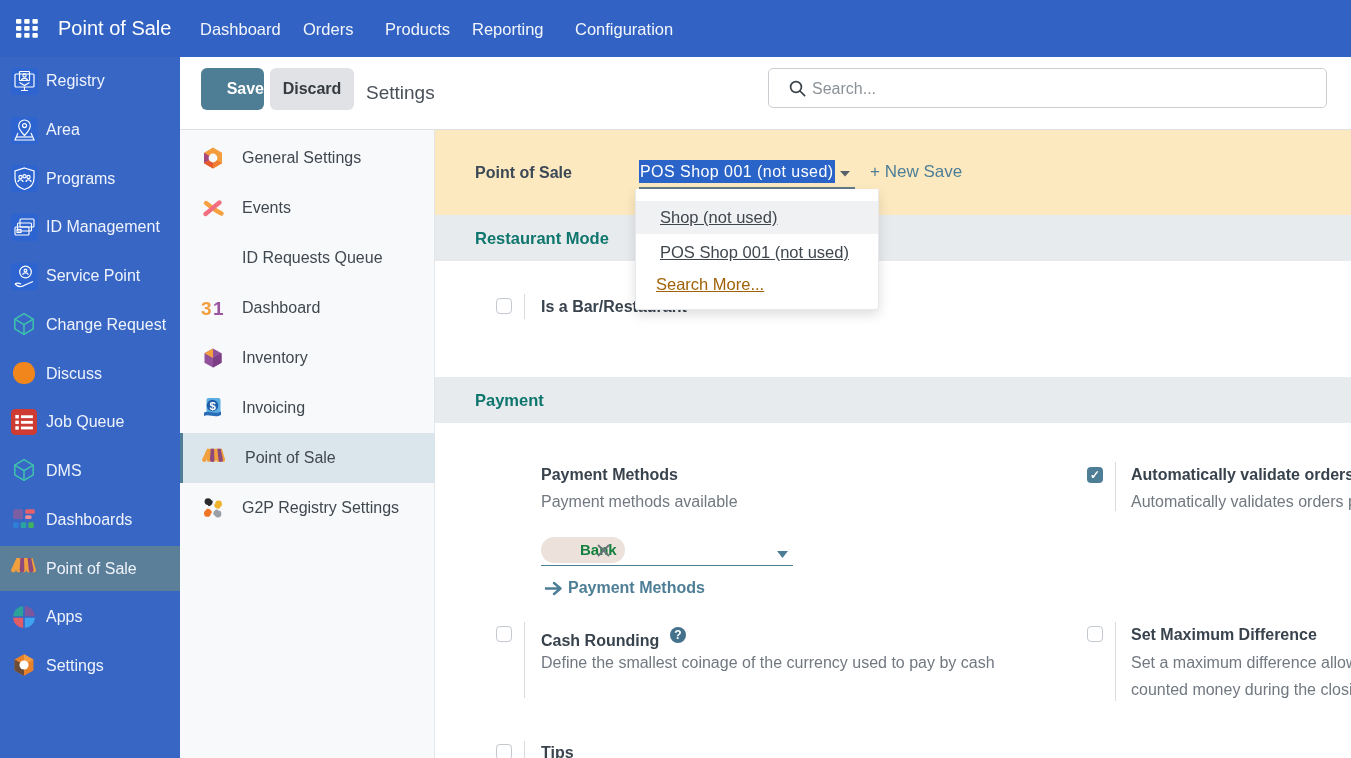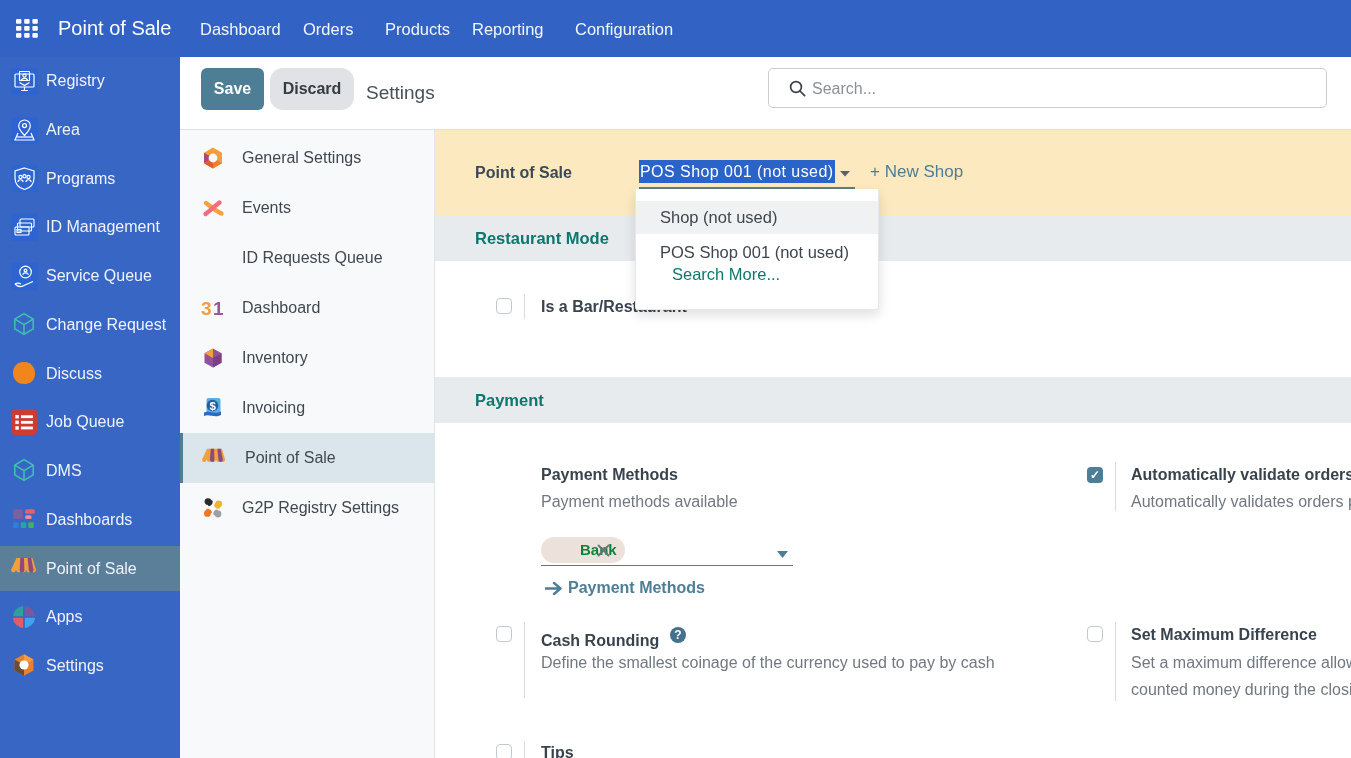--- a/index.html
+++ b/index.html
@@ -13,22 +13,22 @@
 
 #sidebar{left:0;top:57px;width:180px;height:701px;background:#3866c5;}
 .sbitem{position:absolute;left:0;width:193px;height:48.7px;}
 .sbitem .ic{position:absolute;left:11px;top:50%;margin-top:-13.5px;width:27px;height:27px;border-radius:3px;}
 .sbitem .lbl{position:absolute;left:46px;top:50%;transform:translateY(-50%);color:#eef3fc;font-size:16px;white-space:nowrap;}
 .sbsel{background:#5c7f99;}
 .tile{background:#2d64cf;}
 
 #cpanel{left:180px;top:57px;width:1171px;height:73px;background:#fff;border-bottom:1px solid #dde1e5;}
 .btn{position:absolute;top:68px;height:42px;border-radius:6px;font-size:16px;font-weight:bold;text-align:center;line-height:42px;}
-#btnsave{left:201px;width:63px;background:#4e7e96;color:#fff;}
-#btndiscard{left:270px;width:84px;background:#e0e2e5;color:#353b41;border-radius:13px;}
+#btnsave{left:201px;width:63px;background:#4e7e96;color:#fff;text-align:right;}
+#btndiscard{left:270px;width:84px;background:#e0e2e5;color:#353b41;}
 #cptitle{left:366px;top:57px;height:73px;line-height:72px;font-size:19px;color:#495058;}
 #searchbox{left:768px;top:68px;width:559px;height:40px;border:1px solid #c9cdd2;border-radius:5px;background:#fff;}
 #searchtxt{left:812px;top:68px;height:40px;line-height:41px;color:#8b9198;font-size:16px;}
 
 #setnav{left:180px;top:130px;width:255px;height:628px;background:#f8f9fb;border-right:1px solid #e3e6e9;}
 .snitem{position:absolute;left:180px;width:255px;height:50px;}
 .snitem .ic{position:absolute;left:21px;top:50%;margin-top:-12px;width:24px;height:24px;}
 .snitem .lbl{position:absolute;left:62px;top:50%;transform:translateY(-50%);font-size:16px;color:#40484f;white-space:nowrap;}
 .snsel{background:#dbe6ec;border-left:3px solid #517e96;}
 
@@ -36,21 +36,21 @@
 .bandhdr{left:435px;width:916px;height:46px;background:#e8ebee;}
 .bandhdr span{position:absolute;left:40px;top:50%;transform:translateY(-50%);font-weight:bold;font-size:16.5px;color:#0f766e;}
 .boldlbl{font-weight:bold;font-size:16px;color:#39434d;white-space:nowrap;}
 .desc{font-size:16px;color:#717880;white-space:nowrap;}
 .cb{position:absolute;width:16px;height:16px;border:1.5px solid #c3c9cf;border-radius:4px;background:#fff;}
 .cbc{position:absolute;width:16px;height:16px;border-radius:4px;background:#4e7e96;color:#fff;text-align:center;line-height:16px;font-size:12px;font-weight:bold;}
 .vsep{position:absolute;width:1px;background:#d8dce0;}
 .tealink{color:#4d7e96;font-weight:bold;font-size:16px;white-space:nowrap;}
 
 #ddown{left:635px;top:189px;width:244px;height:121px;background:#fff;border:1px solid #e6e8eb;border-top:none;box-shadow:0 5px 12px rgba(0,0,0,.13);border-radius:0 0 3px 3px;z-index:50;}
-.dditem{position:absolute;left:636px;width:242px;height:32px;line-height:32px;font-size:16.5px;color:#3f464d;padding-left:24px;white-space:nowrap;}
+.dditem{position:absolute;left:636px;width:242px;height:32px;line-height:32px;font-size:16.5px;color:#3f464d;padding-left:24px;white-space:nowrap;text-decoration:underline;}
 </style>
 </head>
 <body>
 
 <div class="abs" id="navbar"></div>
 <svg class="abs" style="left:16px;top:19px" width="22" height="19" viewBox="0 0 22 19">
  <g fill="#fff">
       <rect x="0" y="0" width="5.4" height="4.8" rx="1"></rect>
       <rect x="8.2" y="0" width="5.4" height="4.8" rx="1"></rect>
       <rect x="16.4" y="0" width="5.4" height="4.8" rx="1"></rect>
@@ -110,21 +110,21 @@
  <span class="lbl">ID Management</span>
 </div>
 <div class="abs sbitem" style="top:251.8px">
  <span class="ic tile"><svg width="27" height="27" viewBox="0 0 27 27" fill="none" stroke="#fff" stroke-width="1.2">
         <circle cx="14.5" cy="9" r="5.8"></circle>
         <circle cx="14.5" cy="7.5" r="1.4"></circle>
         <path d="M11.8 11.8 c0-2.6 5.4-2.6 5.4 0"></path>
         <path d="M4 21 c3.5 3.5 7 3 10 1 l8-3.5"></path>
         <path d="M4 21 c2-1.5 4-1 6 0"></path>
       </svg></span>
- <span class="lbl">Service Queue</span>
+ <span class="lbl">Service Point</span>
 </div>
 <div class="abs sbitem" style="top:300.5px">
  <span class="ic"><svg width="26" height="26" viewBox="0 0 24 24" fill="none" stroke="#3fc3ad" stroke-width="1.4">
         <path d="M12 2.5 L20.5 7.5 V16.5 L12 21.5 L3.5 16.5 V7.5 Z"></path>
         <path d="M3.5 7.5 L12 12.5 L20.5 7.5 M12 12.5 V21.5"></path>
       </svg></span>
  <span class="lbl">Change Request</span>
 </div>
 <div class="abs sbitem" style="top:349.2px">
  <span class="ic"><svg width="26" height="26" viewBox="0 0 24 24">
@@ -267,21 +267,21 @@
  <span class="lbl">G2P Registry Settings</span>
 </div>
 
 <div class="abs" id="banner"></div>
 <div class="abs boldlbl" style="left:475px;top:164px;color:#3b4856">Point of Sale</div>
 <div class="abs" style="left:639px;top:160px;height:23px;background:#2a64c8;color:#fff;font-size:16px;letter-spacing:.45px;line-height:24px;padding:0 1px;white-space:nowrap">POS Shop 001 (not used)</div>
 <svg class="abs" style="left:840px;top:171px" width="10" height="5.5" viewBox="0 0 10 5.5">
     <path d="M0 0 L10 0 L5 5.5 Z" fill="#57606b"></path>
   </svg>
 <div class="abs" style="left:639px;top:187px;width:216px;height:1.5px;background:#637a89"></div>
-<div class="abs" style="left:870px;top:162px;font-size:17px;color:#4d7e96;white-space:nowrap">+ New Shop</div>
+<div class="abs" style="left:870px;top:162px;font-size:17px;color:#4d7e96;white-space:nowrap">+ New Save</div>
 
 <div class="abs bandhdr" style="top:215px">
     <span>Restaurant Mode</span>
   </div>
 <div class="abs cb" style="left:496px;top:298px"></div>
 <div class="abs vsep" style="left:524px;top:294px;height:25px"></div>
 <div class="abs boldlbl" style="left:541px;top:298px">Is a Bar/Restaurant</div>
 
 <div class="abs bandhdr" style="top:377px">
     <span>Payment</span>
@@ -320,13 +320,13 @@
 
 <div class="abs cb" style="left:1087px;top:626px"></div>
 <div class="abs vsep" style="left:1115px;top:622px;height:79px"></div>
 <div class="abs boldlbl" style="left:1131px;top:626px">Set Maximum Difference</div>
 <div class="abs desc" style="left:1131px;top:654px">Set a maximum difference allowed between</div>
 <div class="abs desc" style="left:1131px;top:681px">counted money during the closing of t</div>
 
 <div class="abs" id="ddown"></div>
 <div class="abs dditem" style="top:201px;height:33px;line-height:33px;background:#f0f1f2;z-index:51">Shop (not used)</div>
 <div class="abs dditem" style="top:236px;z-index:51">POS Shop 001 (not used)</div>
-<div class="abs dditem" style="top:258px;z-index:51;color:#0f766e;padding-left:36px">Search More...</div>
+<div class="abs dditem" style="top:268px;z-index:51;color:#a16207;padding-left:20px">Search More...</div>
 
 </body></html>

